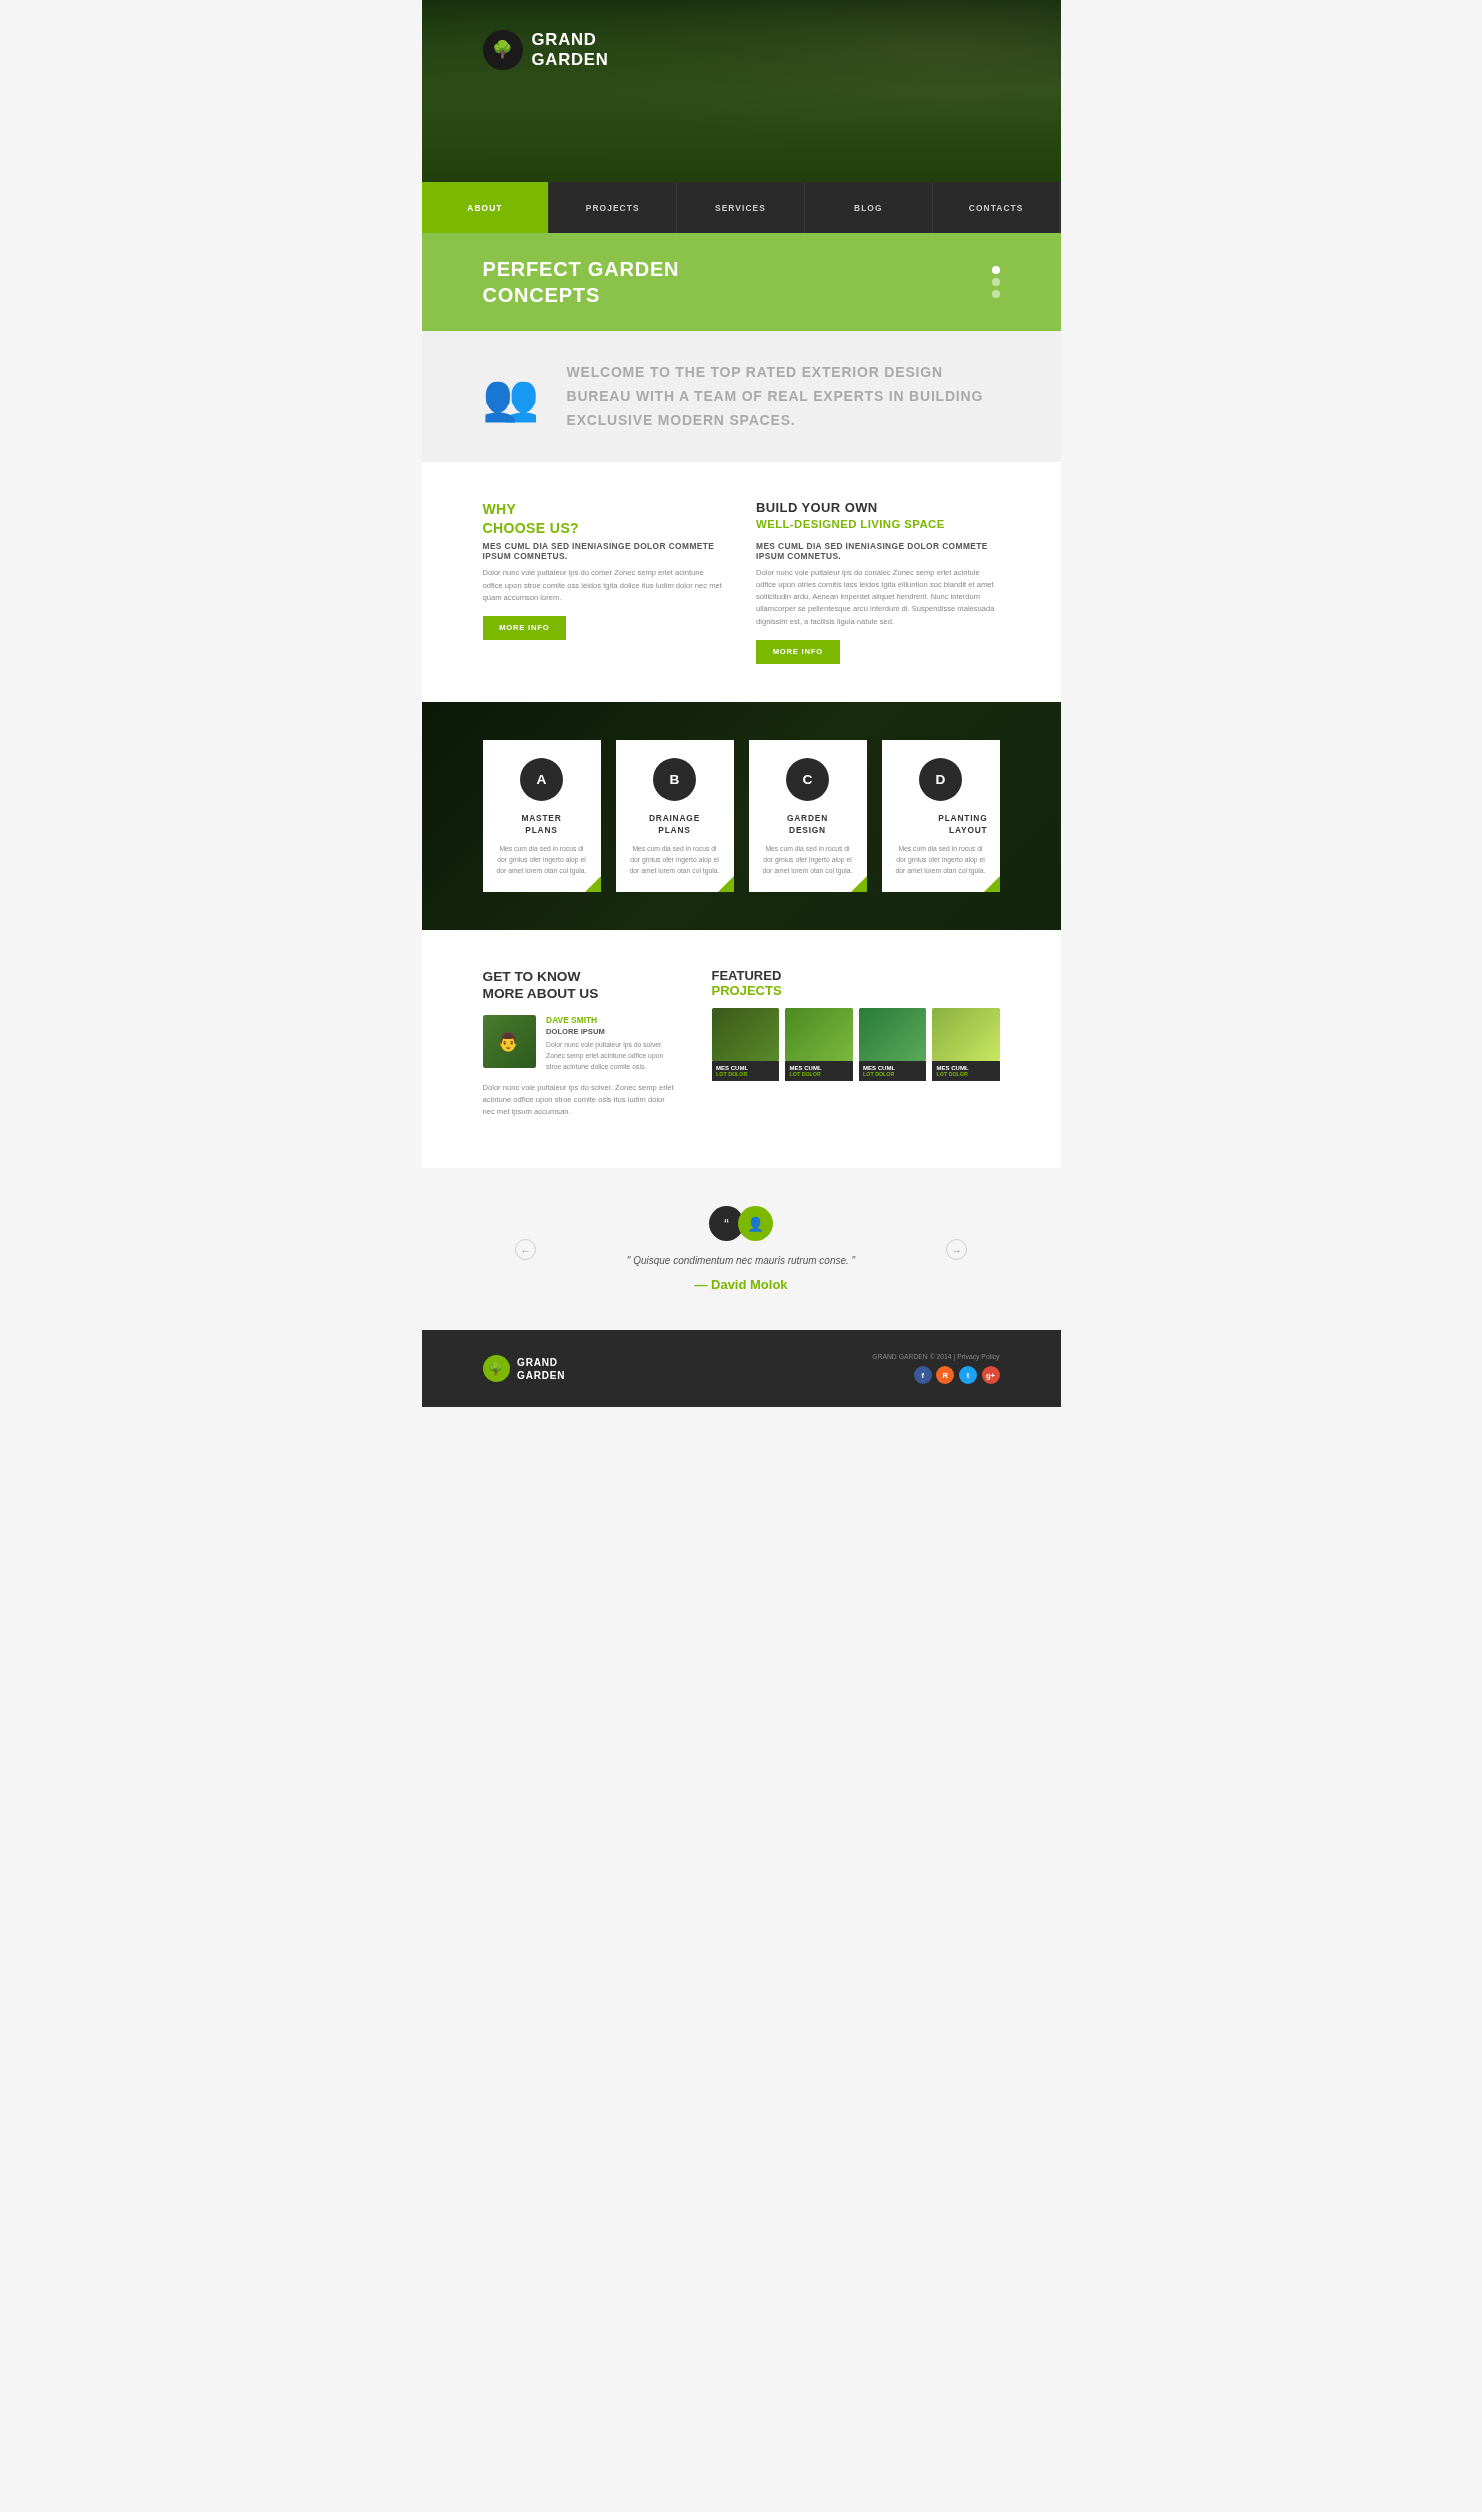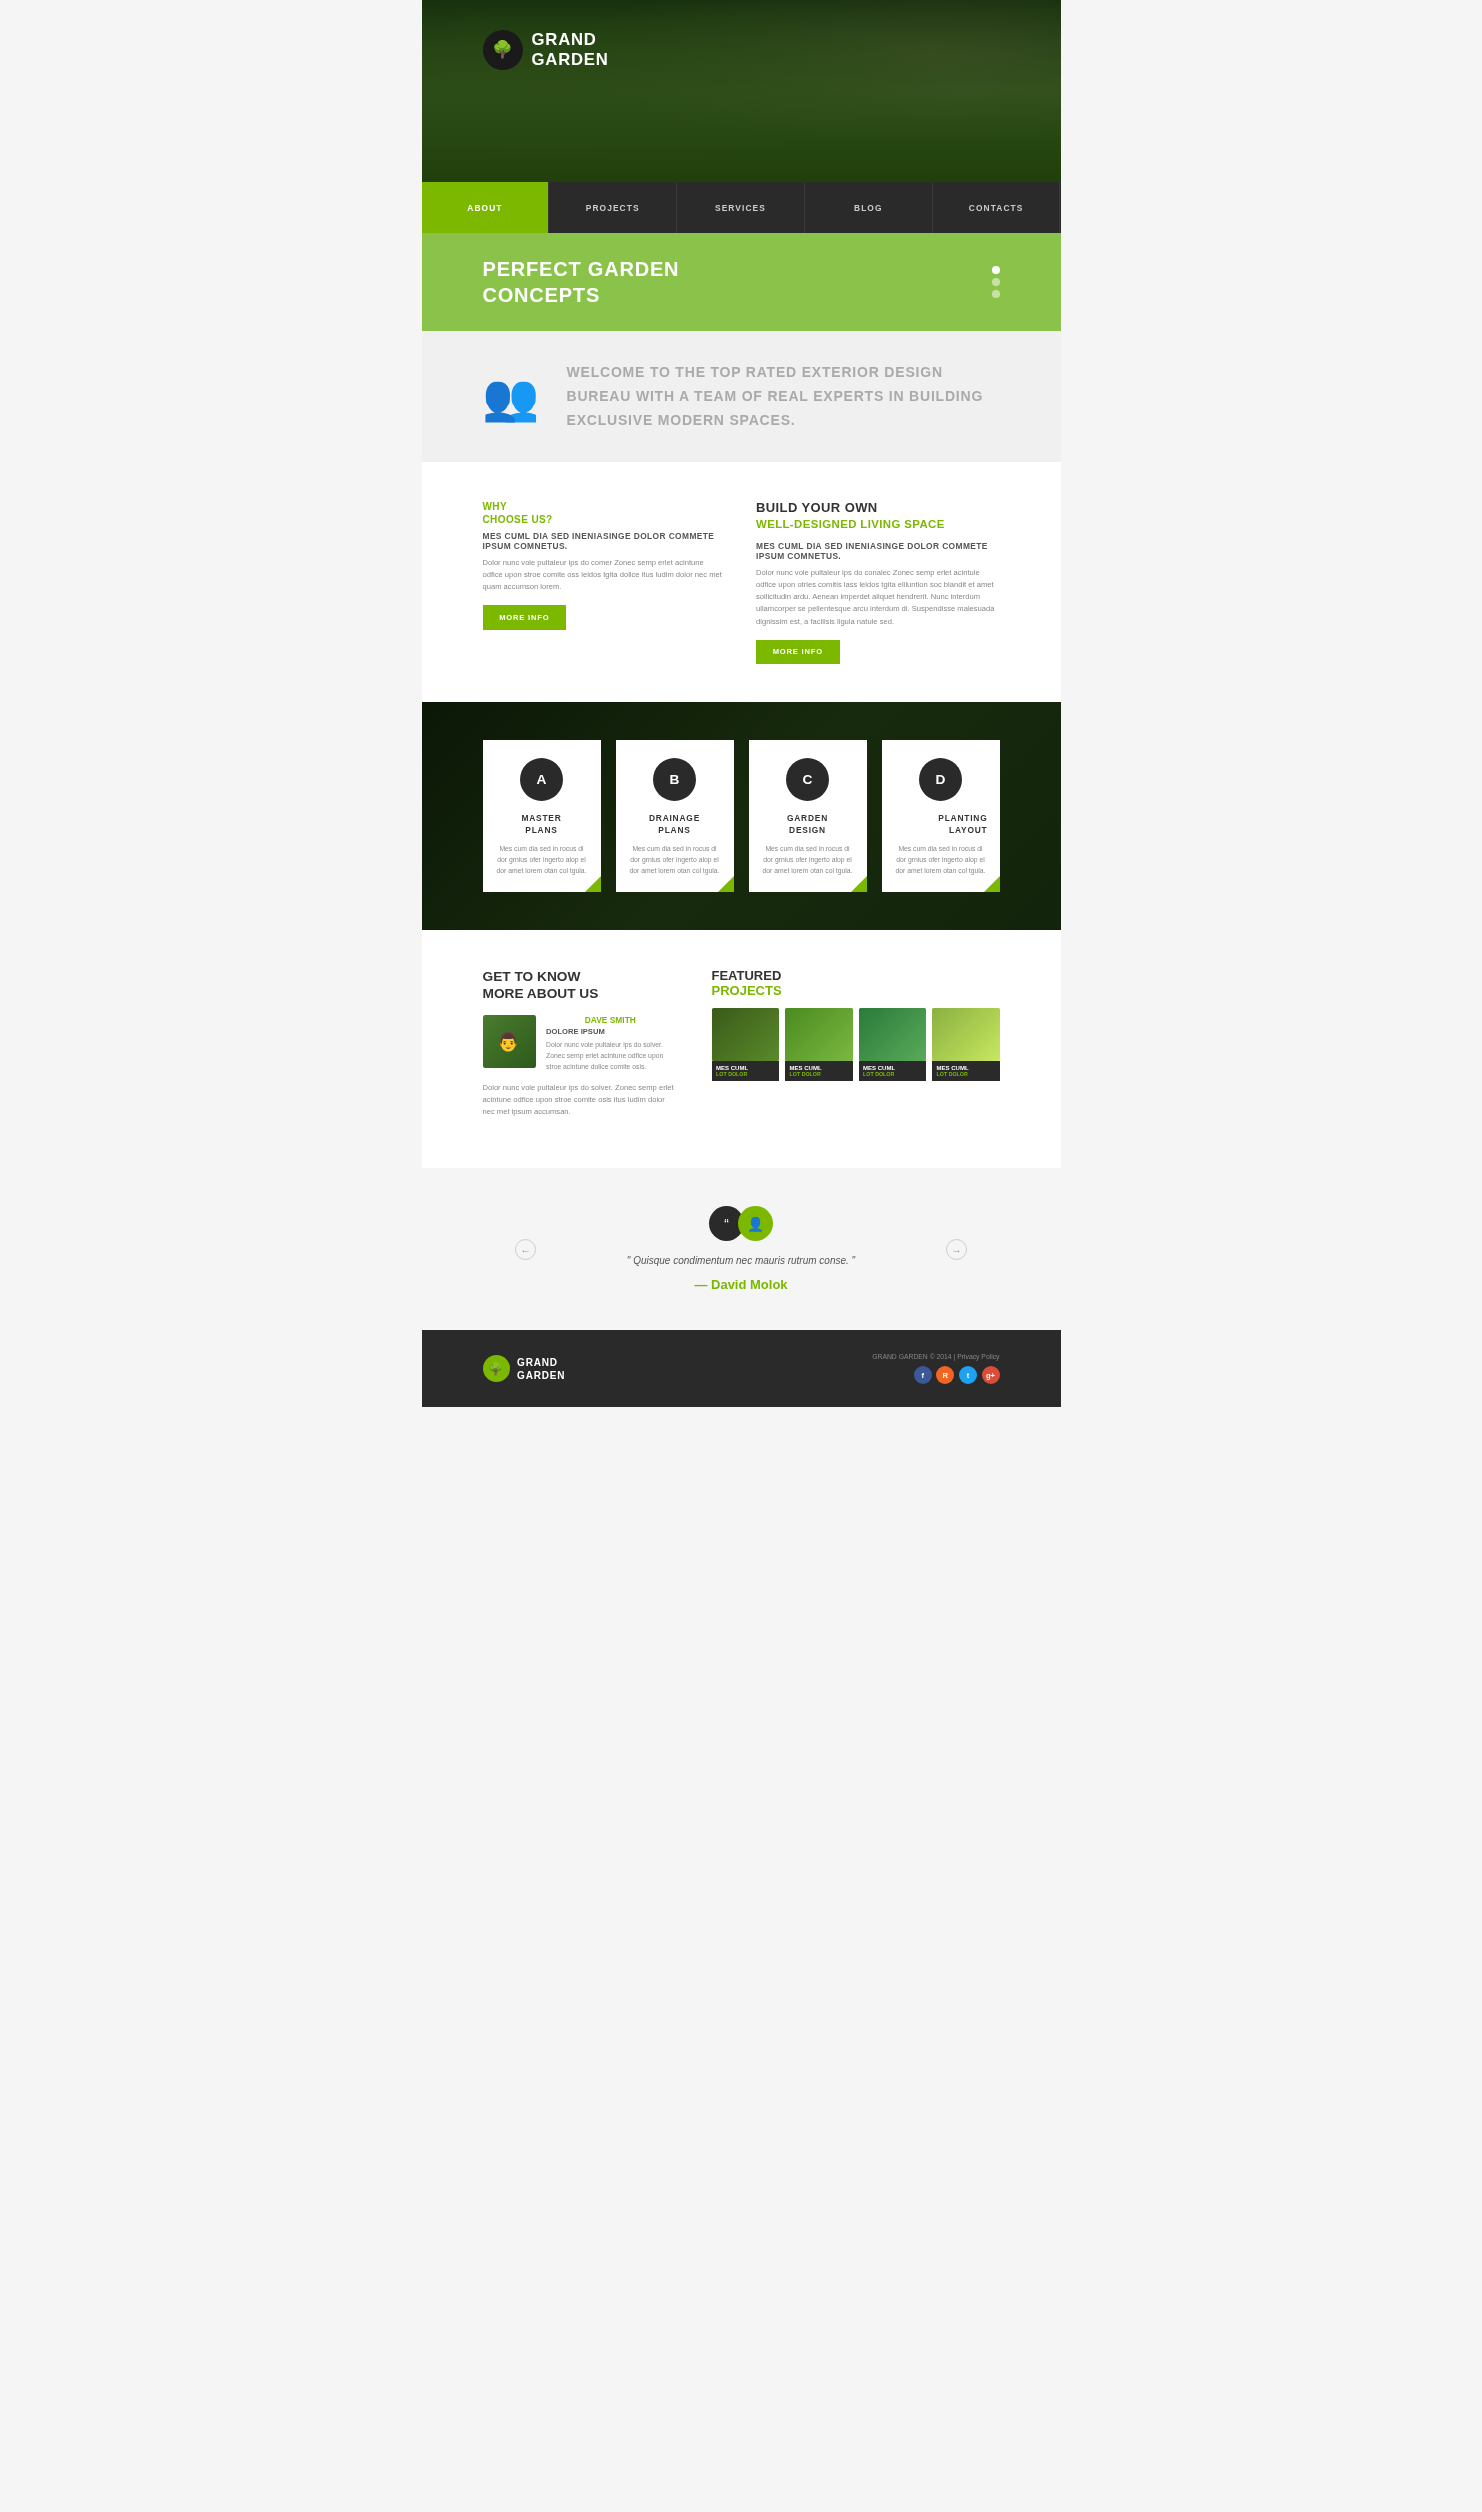--- a/index.html
+++ b/index.html
@@ -96,21 +96,21 @@
     
     .two-col-section {
       background: white;
       padding: 38px 61px;
       display: flex;
       gap: 30px;
     }
     .col-left, .col-right { flex: 1; }
     .section-heading-green {
       color: #7cb800;
-      font-size: 10px;
+      font-size: 14px;
       font-weight: bold;
       text-transform: uppercase;
       letter-spacing: 0.4px;
       line-height: 1.3;
       margin-bottom: 4.6px;
     }
     .section-heading-dark {
       color: #333;
       font-size: 13px;
       font-weight: bold;
@@ -228,21 +228,21 @@
     .person-img {
       width: 53px; height: 53px;
       background: linear-gradient(135deg, #4a7c2f, #2d5a1b);
       border-radius: 2.3px;
       display: flex; align-items: center; justify-content: center;
       color: white; font-size: 18px;
       flex-shrink: 0;
       overflow: hidden;
     }
     .person-info { flex: 1; }
-    .person-name { color: #7cb800; font-size: 8.4px; font-weight: bold; text-transform: uppercase; margin-bottom: 1.5px; text-align: center; }
+    .person-name { color: #7cb800; font-size: 8.4px; font-weight: bold; text-transform: uppercase; margin-bottom: 1.5px; }
     .person-role { color: #555; font-size: 7.6px; font-weight: bold; text-transform: uppercase; margin-bottom: 4.6px; }
     .person-desc { font-size: 6.8px; color: #888; line-height: 1.6; }
     .featured-heading-dark { color: #333; font-size: 13px; font-weight: bold; text-transform: uppercase; }
     .featured-heading-green { color: #7cb800; font-size: 13px; font-weight: bold; text-transform: uppercase; margin-bottom: 10.6px; }
     .project-grid { display: flex; gap: 6px; }
     .project-item { flex: 1; }
     .project-thumb {
       height: 53px;
       border-radius: 1.5px;
       margin-bottom: 0;

